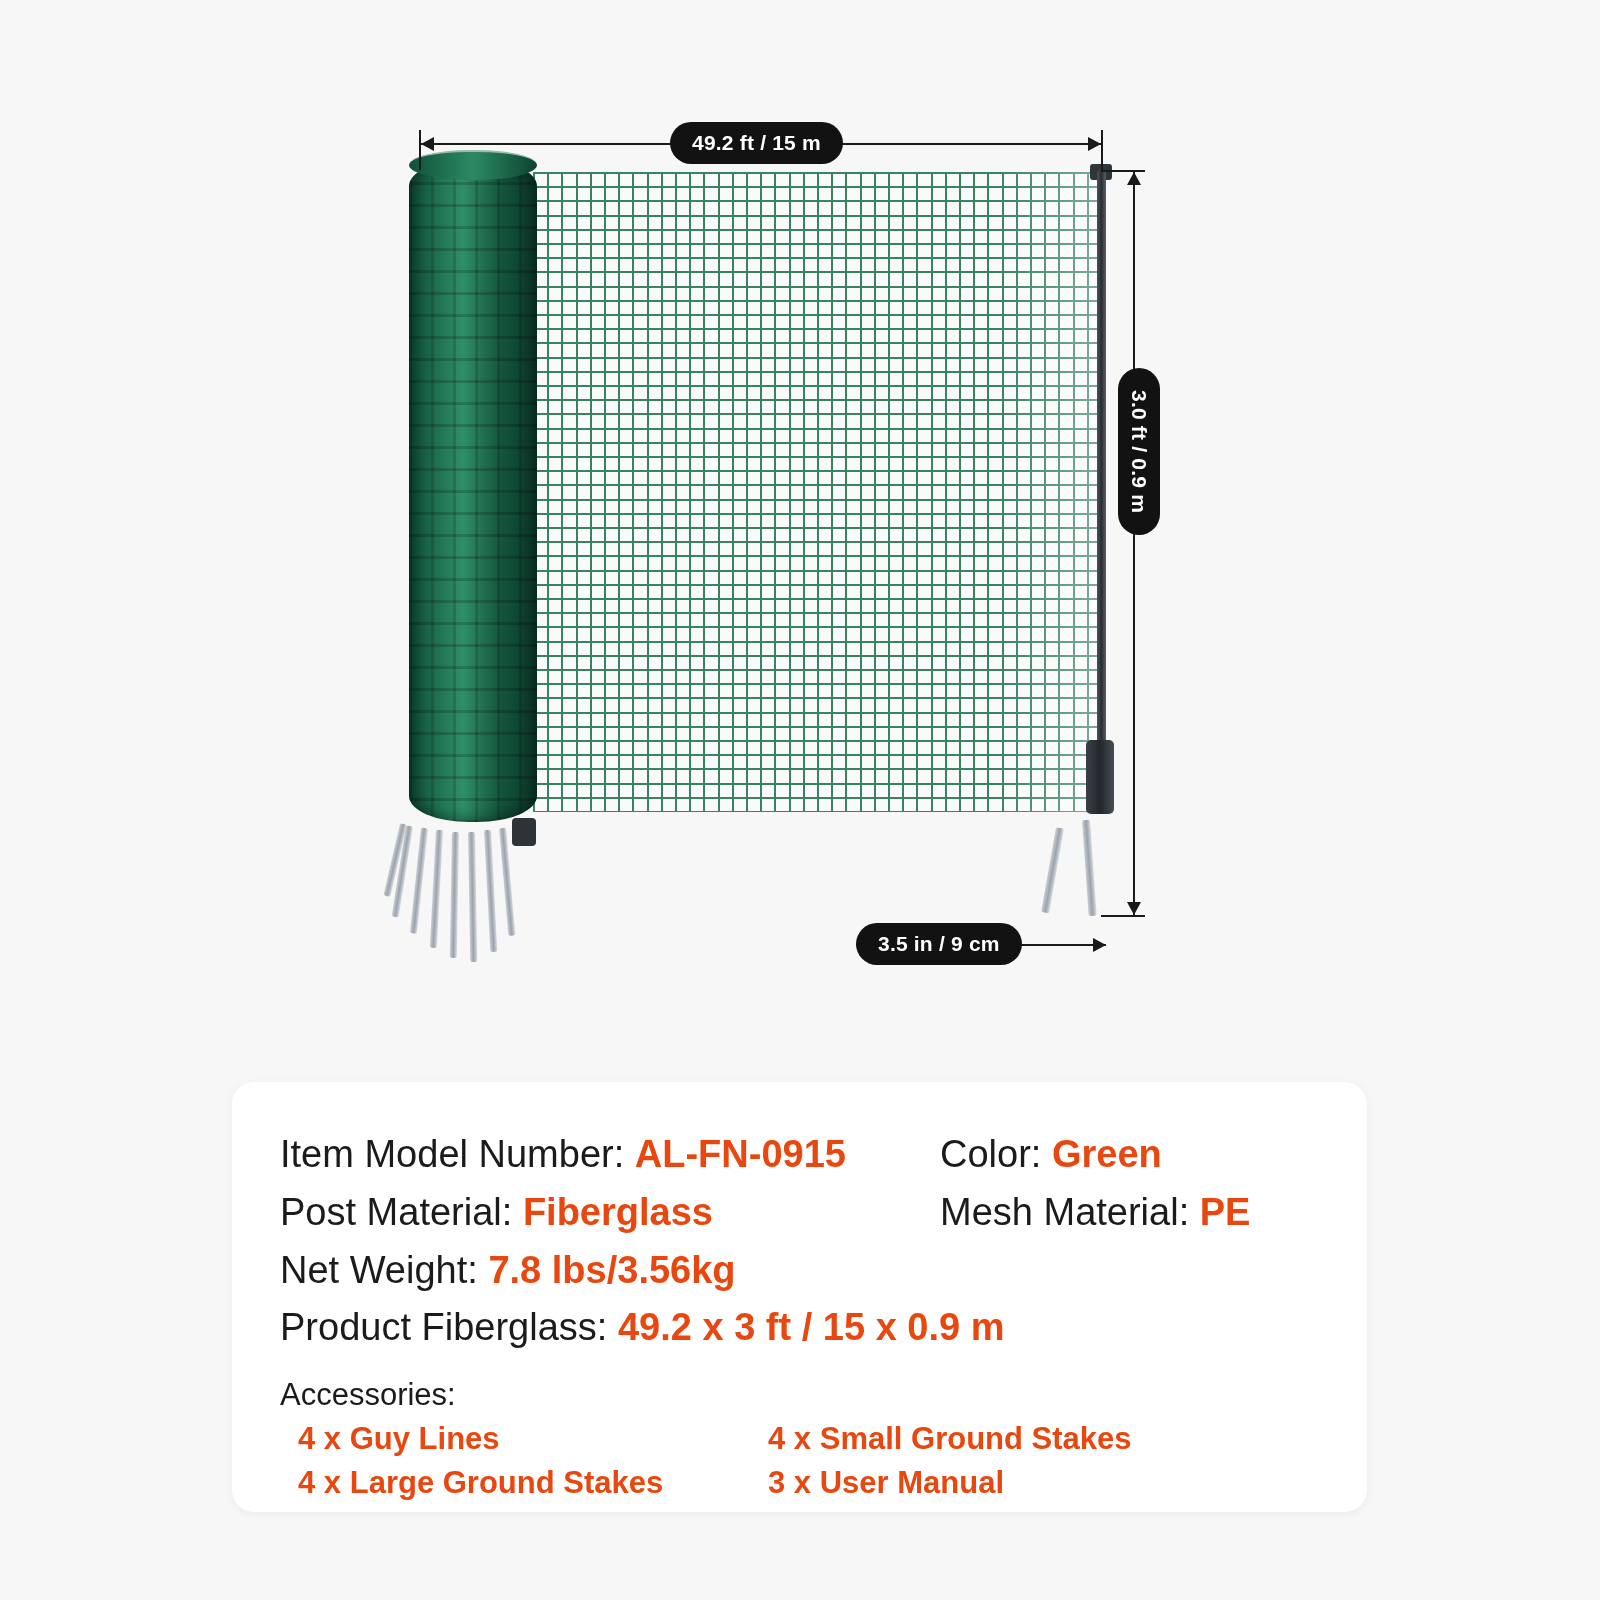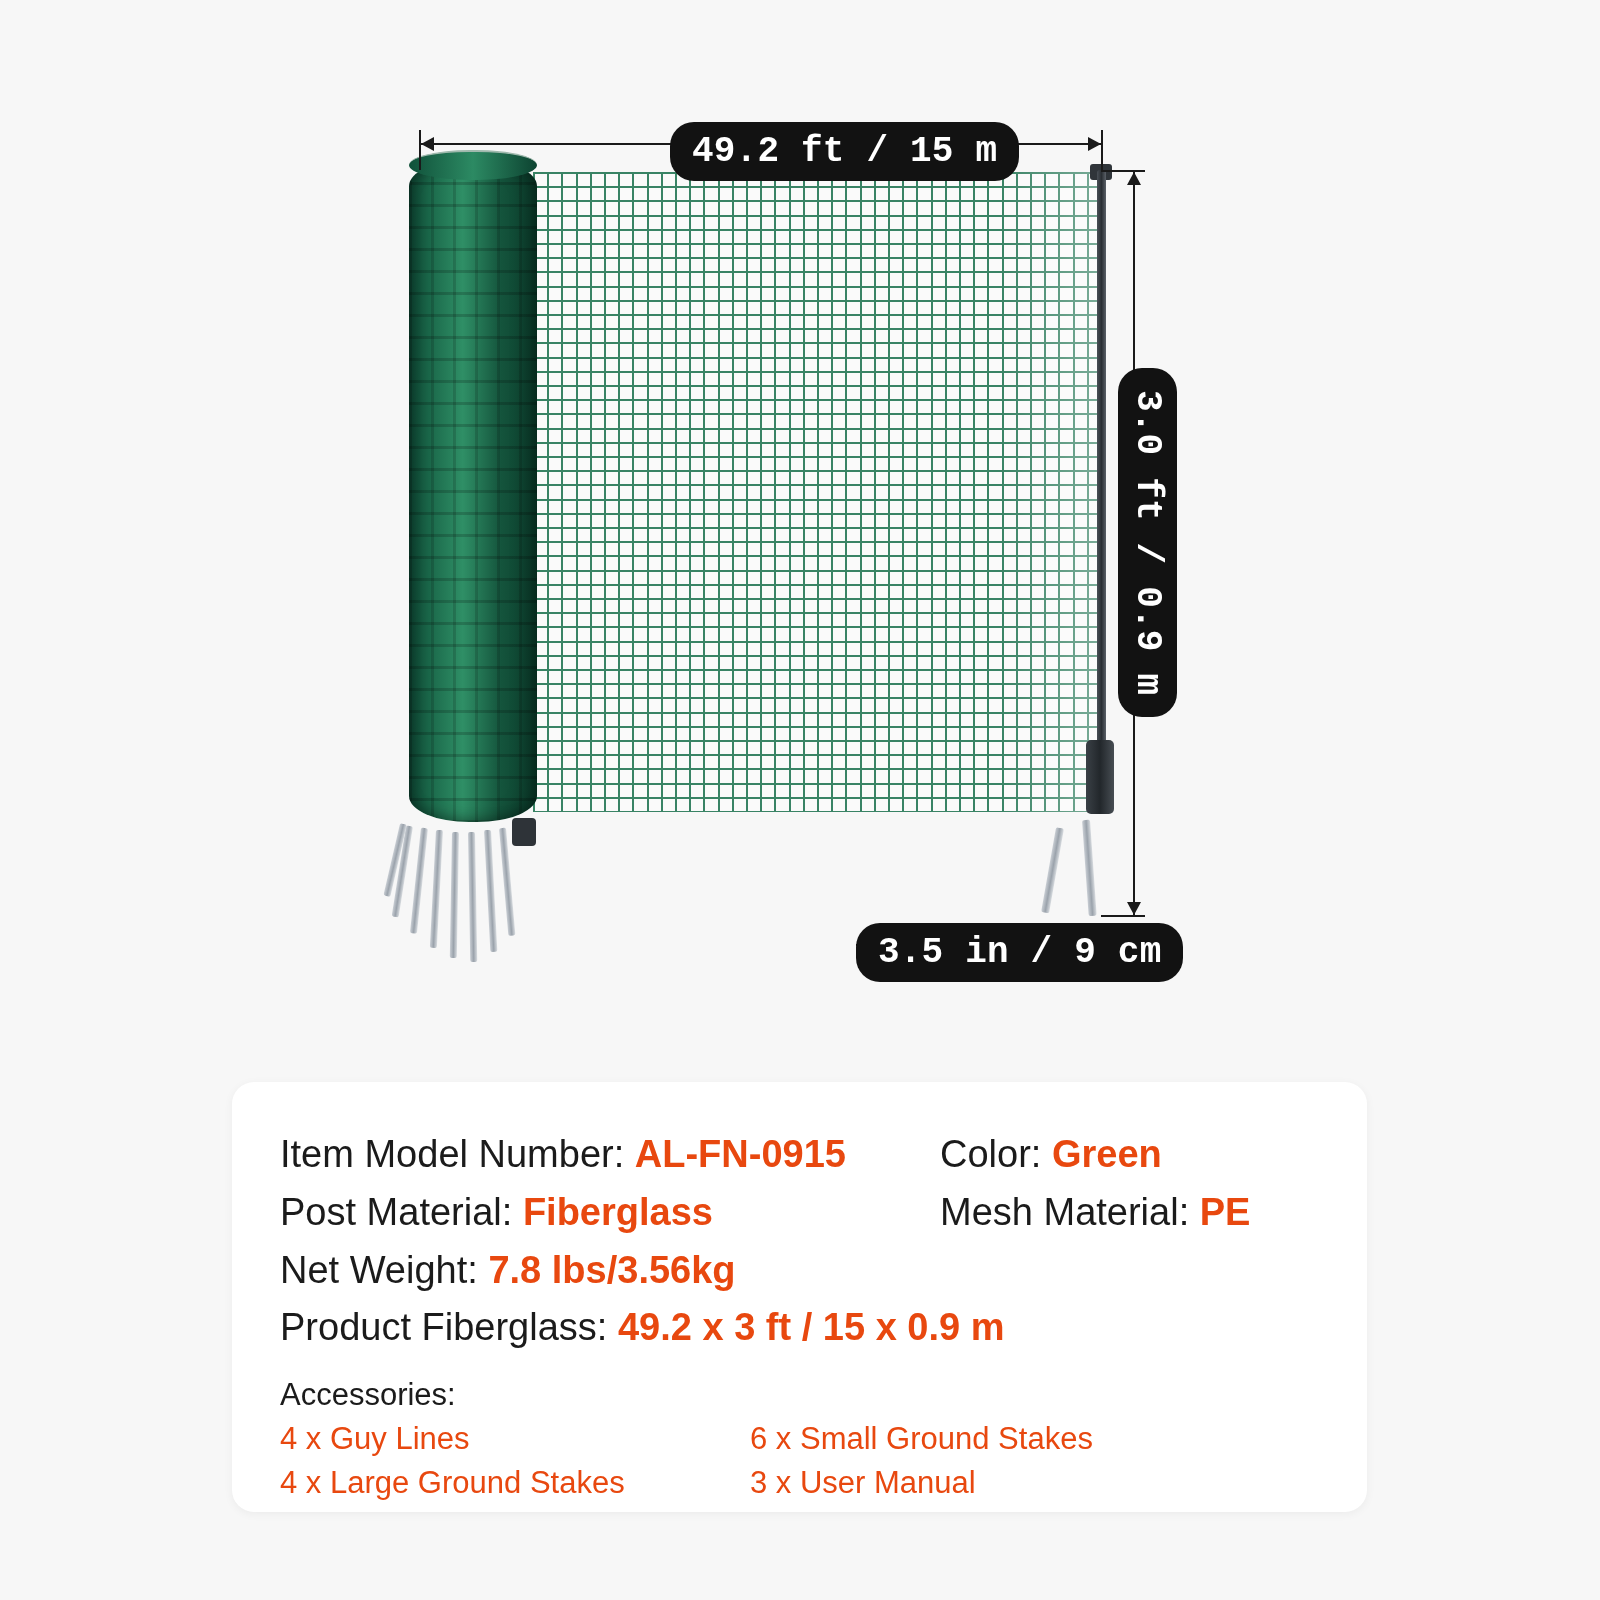--- a/index.html
+++ b/index.html
@@ -63,26 +63,25 @@
     border-left:7px solid transparent;
     border-right:7px solid transparent;
     border-top:13px solid #1a1a1a;
   }
 
   .dim-pill {
     position:absolute;
     background:#121212;
     color:#ffffff;
     border-radius:24px;
-    font-size:36px;
+    font-size:21px;
     font-weight:bold;
     padding:9px 22px;
     white-space:nowrap;
     letter-spacing:0.2px;
-    font-family:Liberation Mono, monospace;
   }
   .dim-pill.vertical {
     writing-mode:vertical-rl;
     text-orientation:mixed;
     padding:22px 9px;
   }
 
   
   #mesh {
     position:absolute;
@@ -194,22 +193,23 @@
   #acc-grid {
     margin-top:8px;
     display:grid;
     grid-template-columns:470px auto;
     row-gap:8px;
     column-gap:0px;
   }
   .acc-item {
     font-size:31px;
     color:#e8480f;
-    font-weight:normal;
+    font-weight:bold;
     white-space:nowrap;
+    margin-left:18px;
   }
 </style>
 </head>
 <body>
 
 <div id="diagram">
 
   <div id="mesh"></div>
   <div id="mesh-fade"></div>
 
@@ -281,17 +281,17 @@
         <span class="spec-label">Mesh Material:</span>
         <span class="spec-val">PE</span>
       </div>
     </div>
   </div>
 
   <div id="accessories-title">Accessories:</div>
 
   <div id="acc-grid">
     <div class="acc-item">4 x Guy Lines</div>
-    <div class="acc-item">6 x Small Ground Stakes</div>
+    <div class="acc-item">4 x Small Ground Stakes</div>
     <div class="acc-item">4 x Large Ground Stakes</div>
     <div class="acc-item">3 x User Manual</div>
   </div>
 </div>
 
 </body></html>

